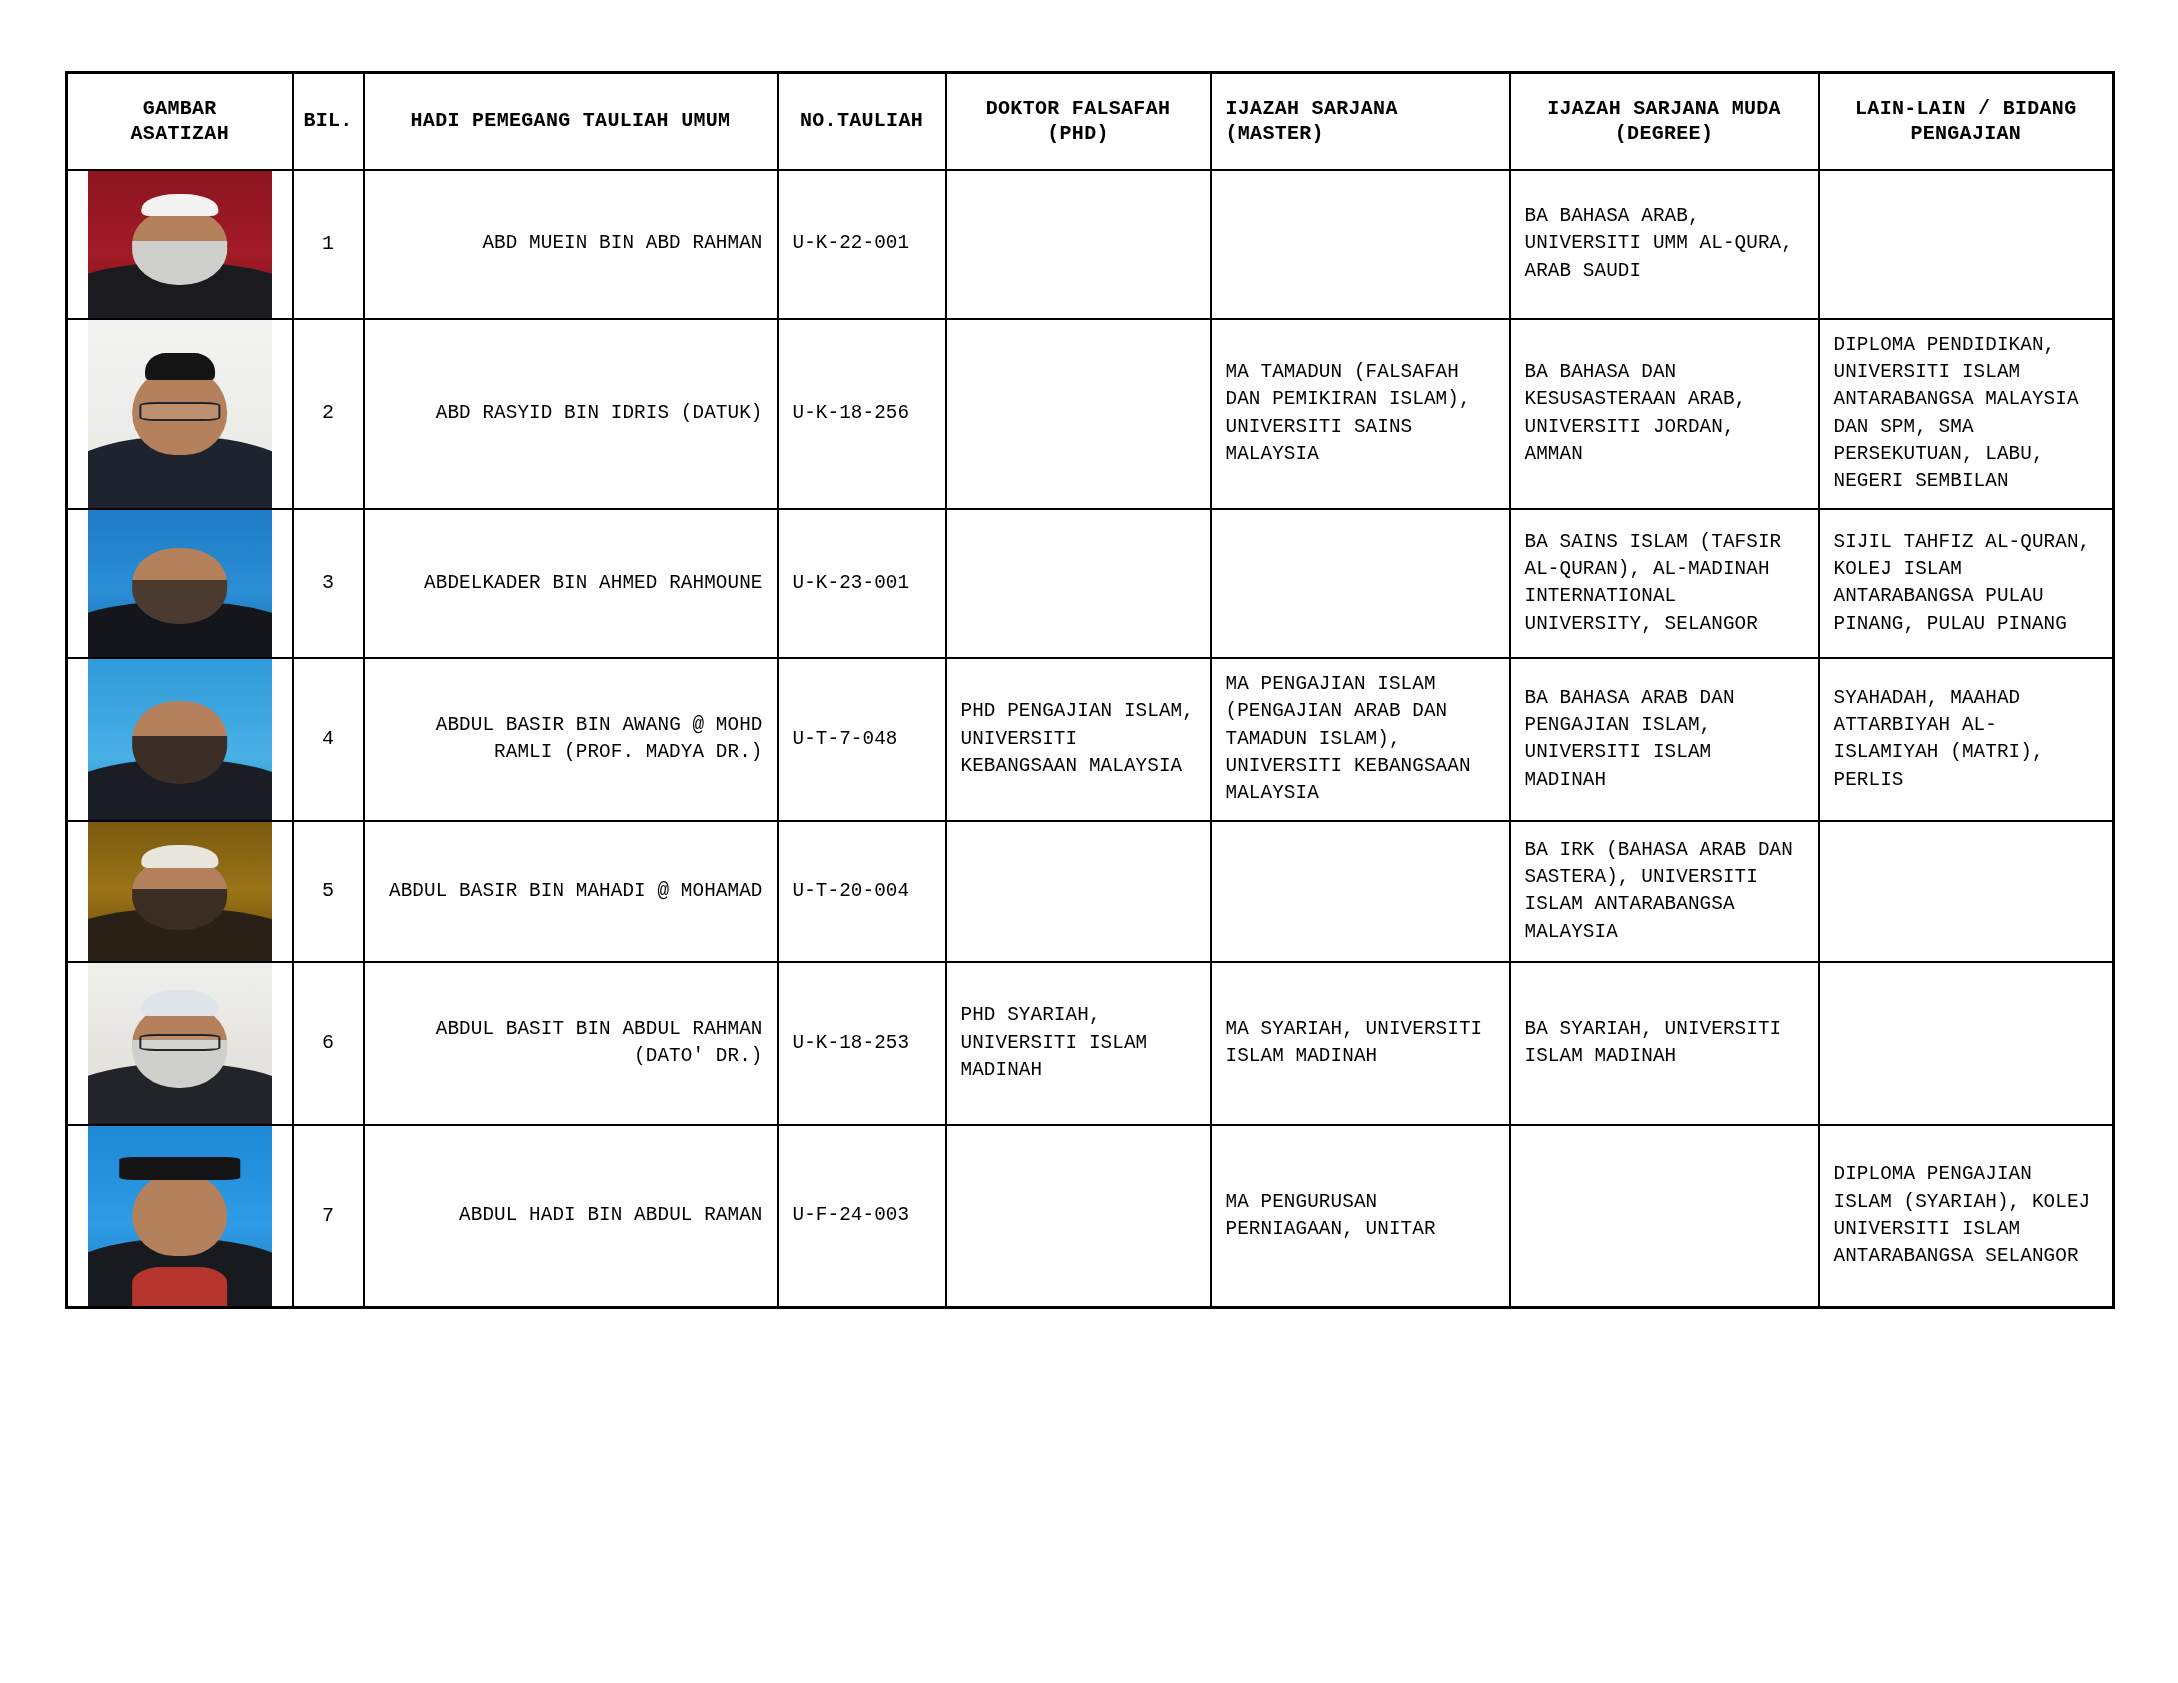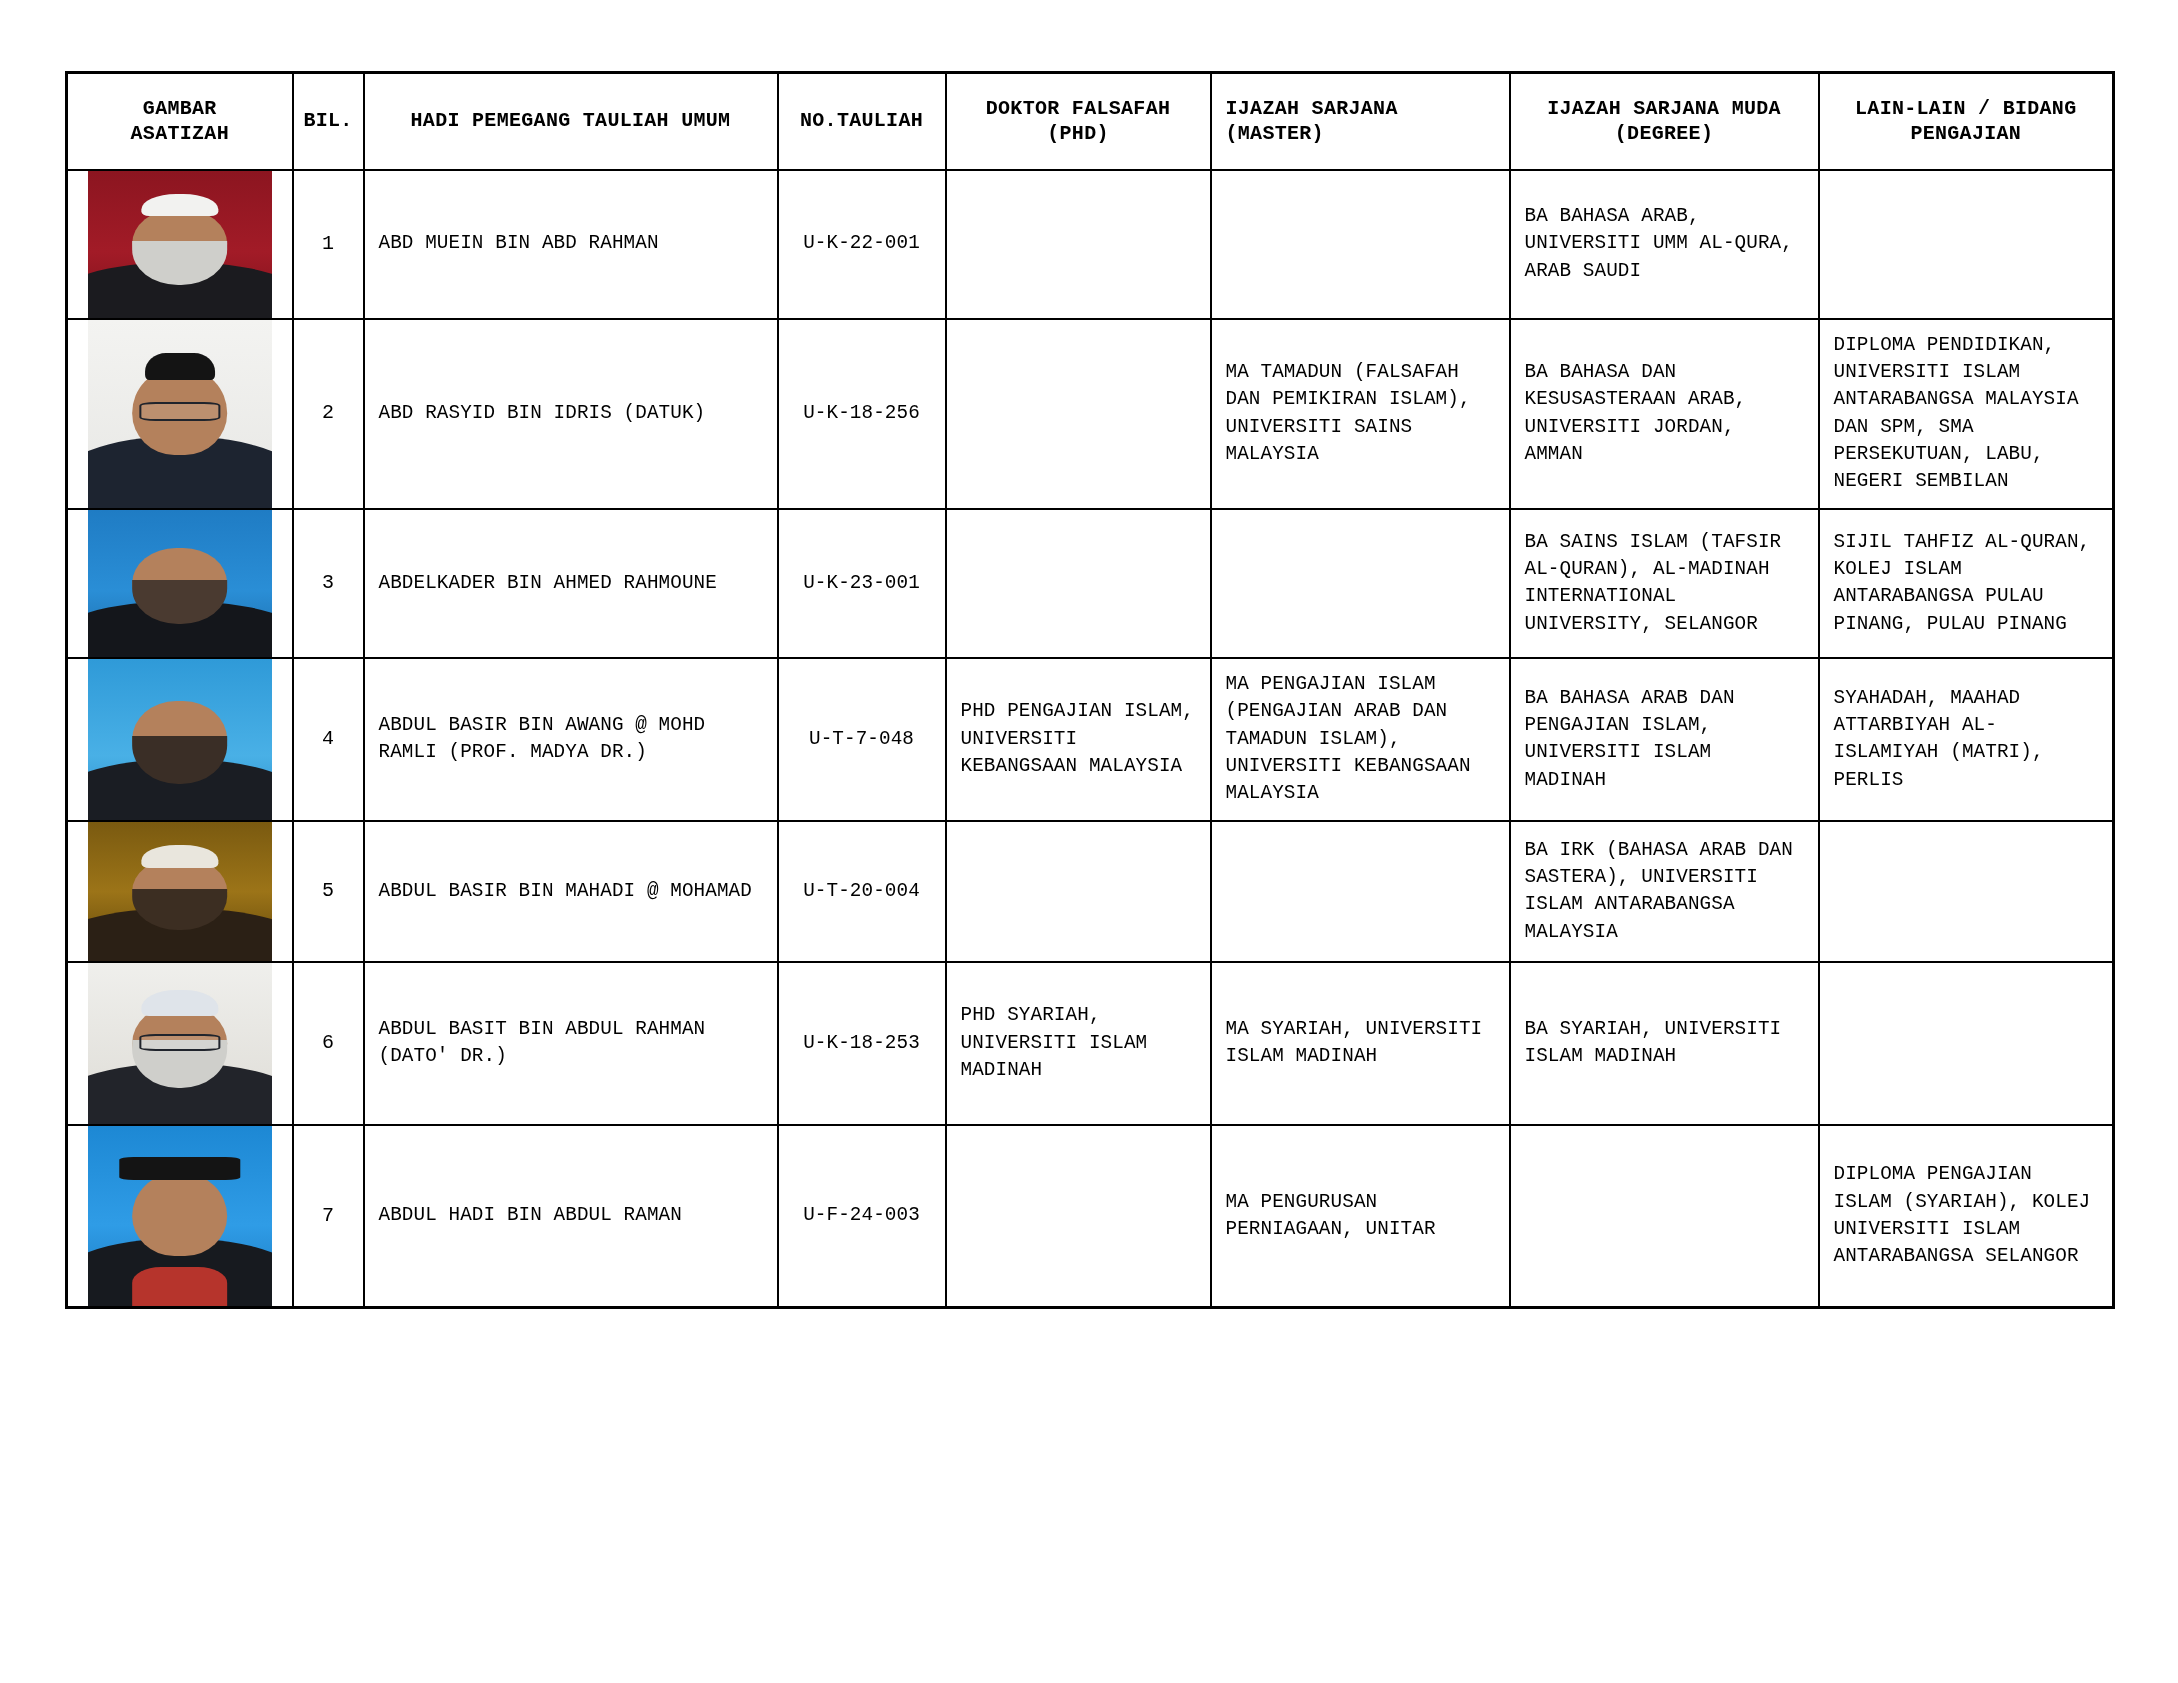--- a/index.html
+++ b/index.html
@@ -71,22 +71,22 @@
   }
   td.cell-img {
     padding: 0;
     text-align: center;
     vertical-align: middle;
   }
   td.cell-bil {
     text-align: center;
     font-size: 20px;
   }
-  td.cell-name { text-align: left; }
-  td.cell-no   { text-align: center; }
+  td.cell-name { text-align: right; }
+  td.cell-no   { text-align: left; }
   td.cell-text { text-align: left; vertical-align: middle; }
 
   
   tr.r1 td { height: 149px; border-radius: 21px; }
   tr.r2 td { height: 168px; }
   tr.r3 td { height: 149px; }
   tr.r4 td { height: 163px; }
   tr.r5 td { height: 131px; }
   tr.r6 td { height: 163px; }
   tr.r7 td { height: 183px; }

